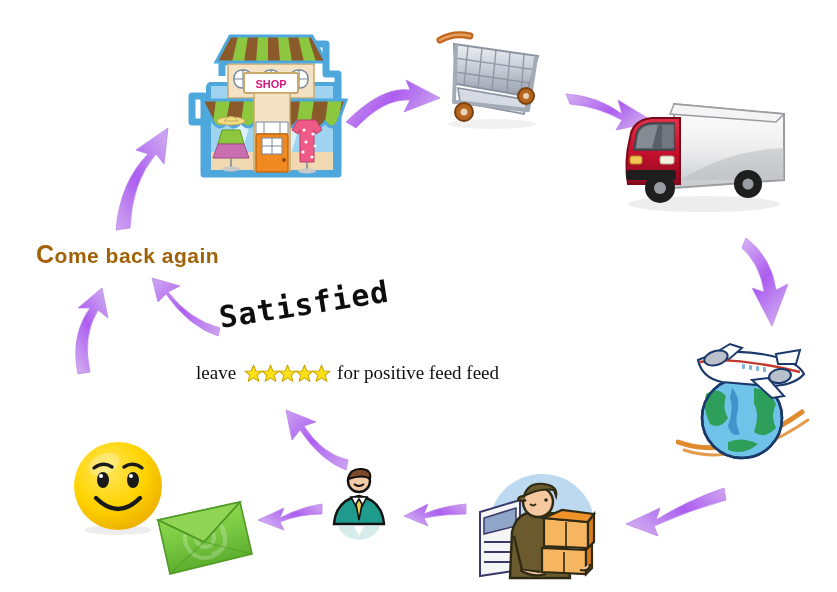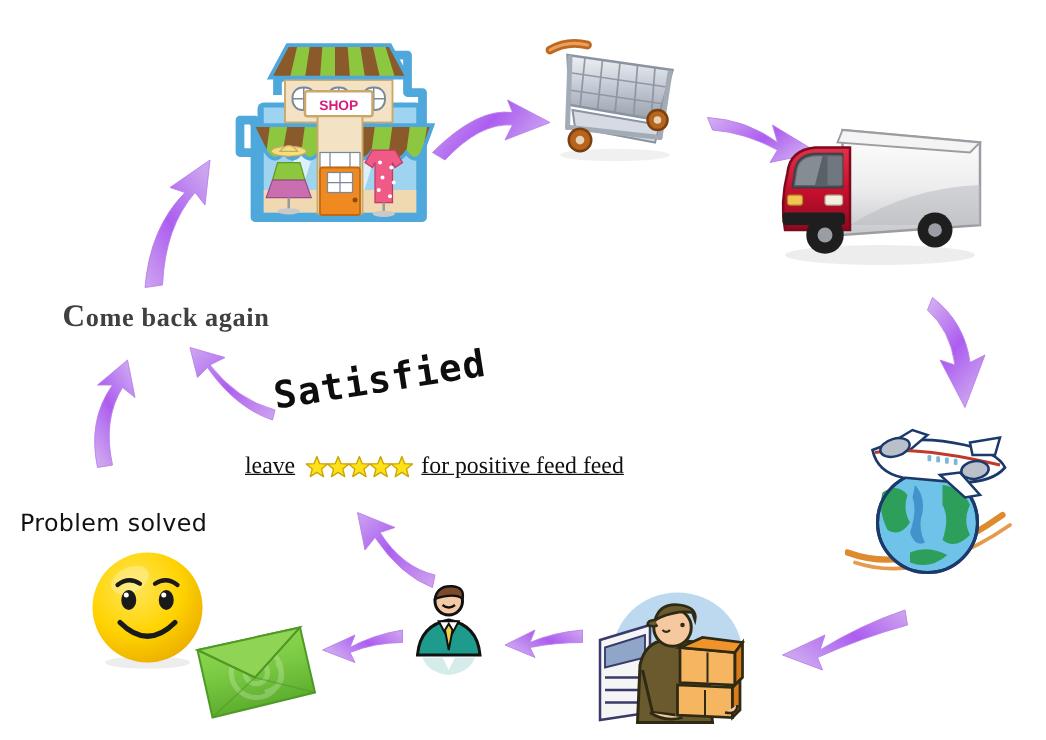--- a/index.html
+++ b/index.html
@@ -15,27 +15,27 @@
     position: relative;
     width: 837px;
     height: 592px;
     background: #ffffff;
     overflow: hidden;
   }
 
   
   .label-come-back {
     position: absolute;
-    left: 50px;
+    left: 36px;
     top: 240px;
-    font-family: Liberation Serif, serif;
+    font-family: Liberation Sans, sans-serif;
     font-size: 21px;
     font-weight: 700;
     letter-spacing: 0.5px;
-    color: #404040;
+    color: #a16207;
     white-space: nowrap;
   }
   .label-come-back .cap { font-size: 25px; }
 
   .label-problem {
     position: absolute;
     left: 16px;
     top: 408px;
     font-family: "DejaVu Sans", sans-serif;
     font-size: 19px;
@@ -63,21 +63,20 @@
     position: absolute;
     left: 196px;
     top: 362px;
     font-family: "Liberation Serif", serif;
     font-size: 19px;
     color: #0f0f0f;
     white-space: nowrap;
     display: flex;
     align-items: center;
     gap: 6px;
-    text-decoration: underline;
   }
   .stars { display: inline-flex; margin: 0 2px; }
   .stars svg { display: block; }
 
   
   .arrow { position: absolute; }
   .arrow svg { display: block; overflow: visible; }
 
   
   .illus { position: absolute; }
@@ -516,21 +515,20 @@
         </linearGradient>
       </defs>
       <path d="M8 104 Q12 56 40 28 L28 24 L60 2 L56 38 L48 28 Q24 56 22 102 Z" fill="url(#gA10)" stroke="#b476e8" stroke-width="0.7" opacity="0.95"></path>
     </svg>
   </div>
 
   <div class="label-come-back">
     <span class="cap">C</span><span>ome back again</span>
   </div>
 
-  <div class="label-problem">Problem solved</div>
 
   <div class="label-satisfied">Satisfied</div>
 
   <div class="label-feedback">
     <span>leave</span>
     <span class="stars" id="star-row">
         <svg width="19" height="19" viewBox="0 0 20 20" style="margin-right:-2px;">
           <polygon points="10,1.2 12.4,7.3 19,7.6 13.9,11.8 15.6,18.2 10,14.6 4.4,18.2 6.1,11.8 1,7.6 7.6,7.3" fill="#ffe11a" stroke="#c9a400" stroke-width="1.1" stroke-linejoin="round"></polygon>
         </svg>
         <svg width="19" height="19" viewBox="0 0 20 20" style="margin-right:-2px;">

